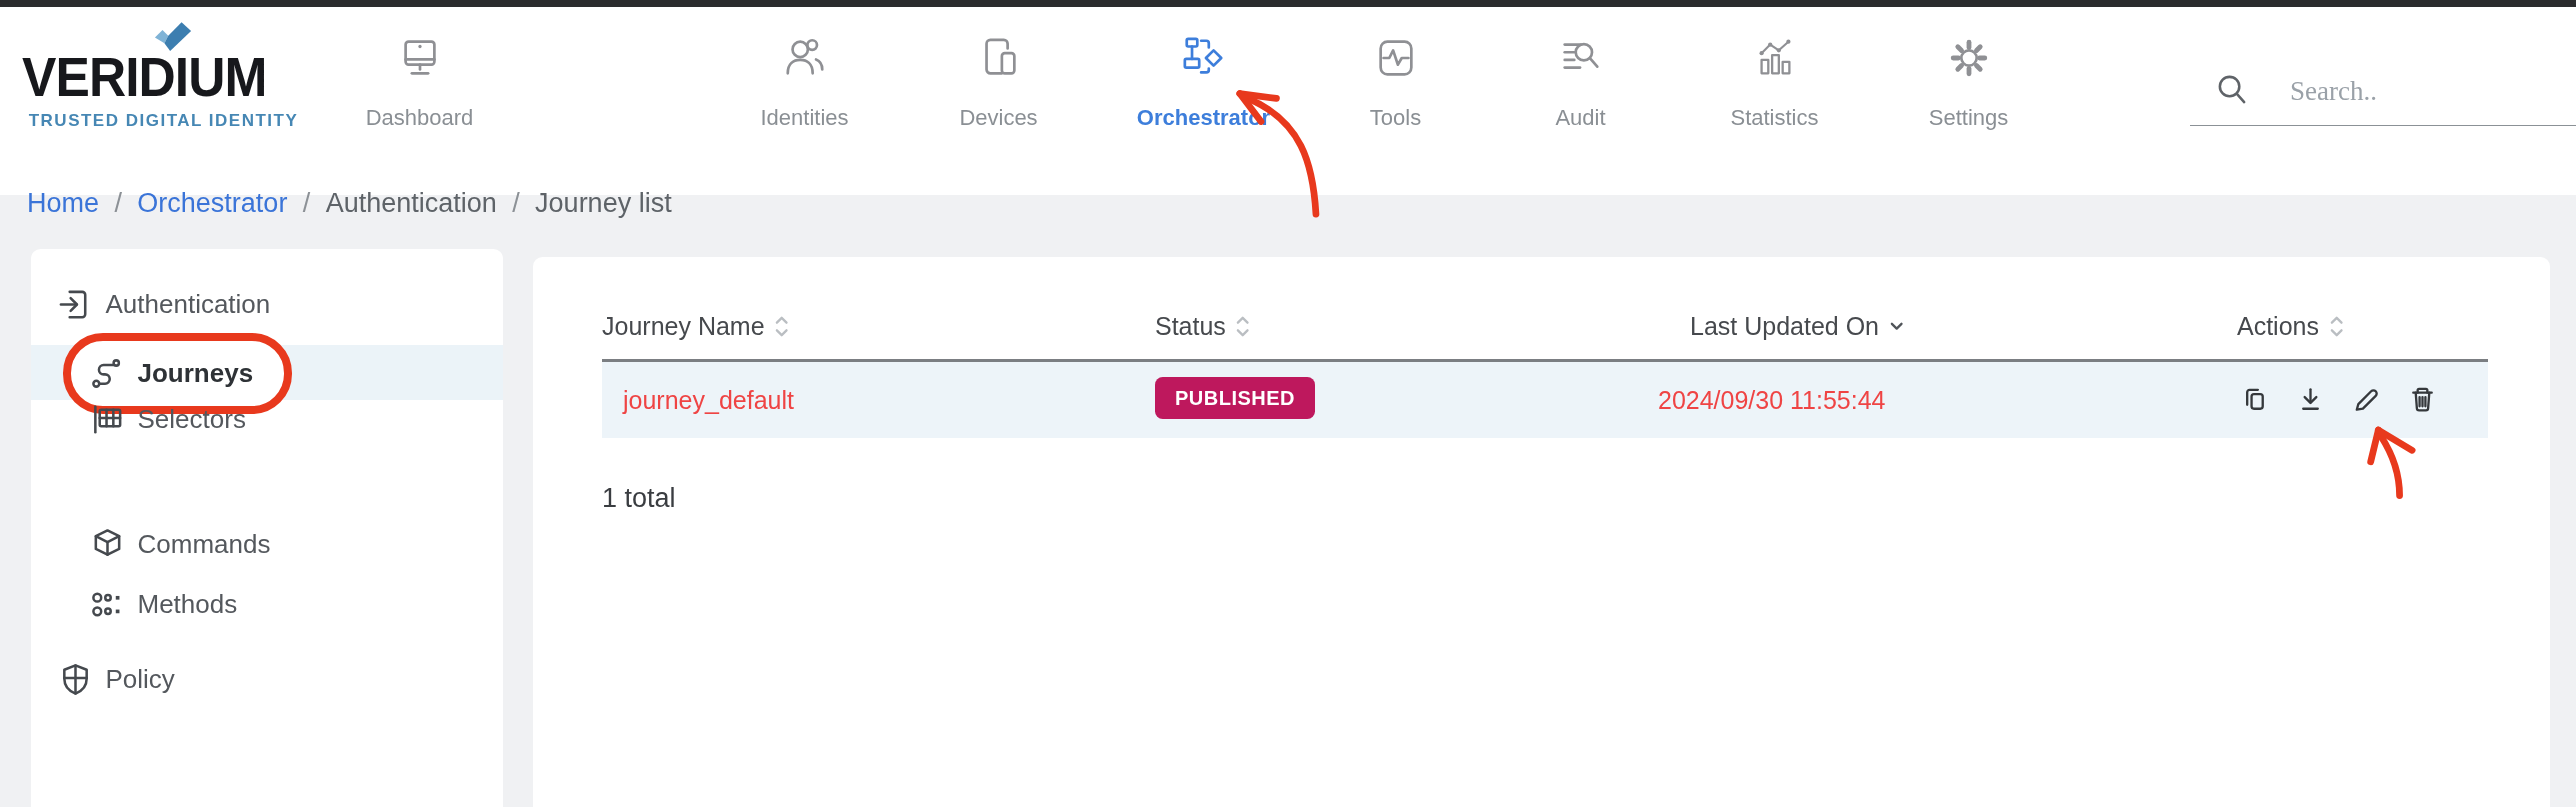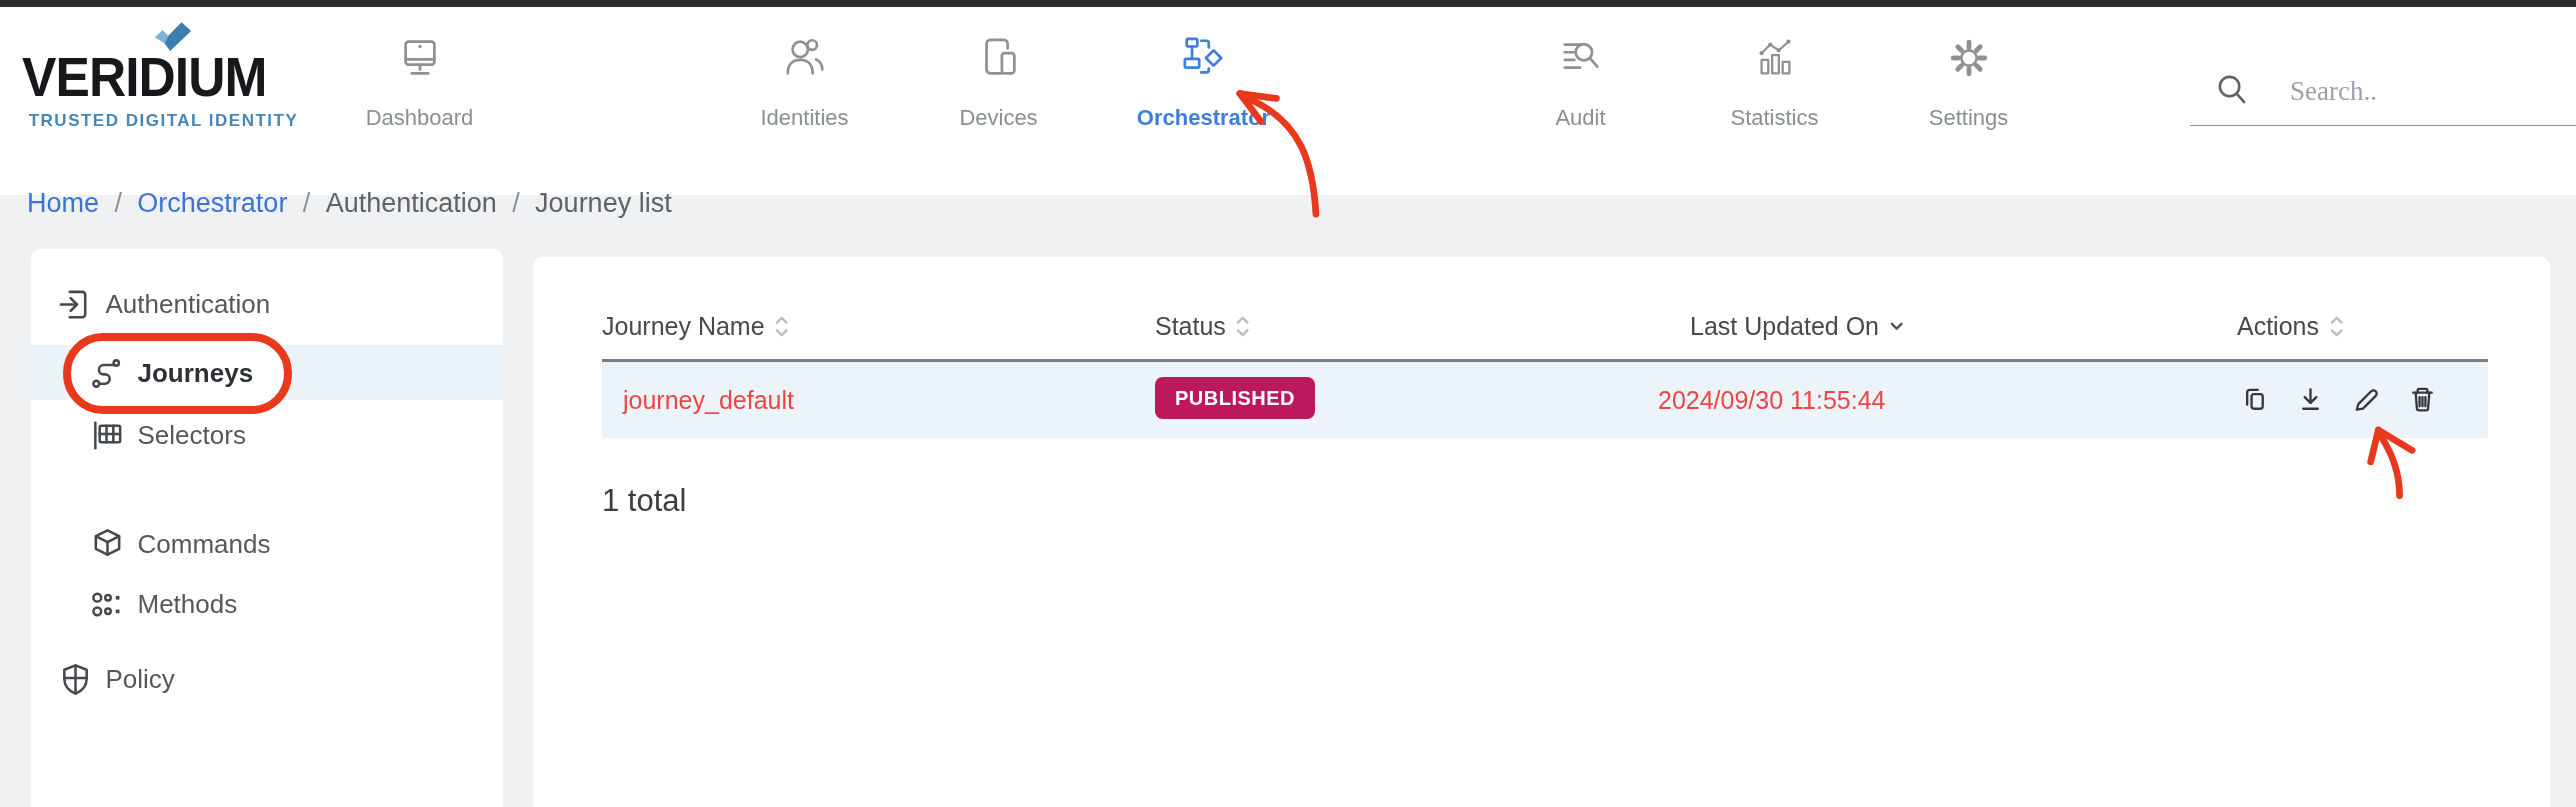--- a/index.html
+++ b/index.html
@@ -102,21 +102,21 @@
   .header-line { position: absolute; left: 69px; top: 102px; width: 1886px; height: 2.9px; background: #7b7e82; }
   .row-bg { position: absolute; left: 69px; top: 105px; width: 1886px; height: 76px; background: #edf4f9; }
   .cell-text { position: absolute; top: 129px; font-size: 25px; color: #ef4444; }
   .status-badge {
     position: absolute; left: 622px; top: 120px;
     background: #be185d; color: #ffffff; font-size: 20px; font-weight: 700;
     letter-spacing: 0.5px; padding: 9.6px 20px; border-radius: 7.7px;
   }
   .action-icon { position: absolute; top: 126px; cursor: pointer; }
   .act-stroke { stroke: #35383c; stroke-width: 2.4; fill: none; stroke-linecap: round; stroke-linejoin: round; }
-  .summary { position: absolute; left: 69px; top: 226px; font-size: 31px; color: #3a3d41; }
+  .summary { position: absolute; left: 69px; top: 226px; font-size: 27px; color: #3a3d41; }
 
   .sort-stroke { stroke: #babec2; stroke-width: 2.4; fill: none; stroke-linecap: round; stroke-linejoin: round; }
   .sort-stroke-dark { stroke: #505459; stroke-width: 2.4; fill: none; stroke-linecap: round; stroke-linejoin: round; }
 
   
   .annotations-overlay { position: absolute; left: 0; top: 0; z-index: 100; pointer-events: none; }
 </style>
 </head>
 <body>
 
@@ -176,20 +176,29 @@
         <path class="nav-stroke-blue" d="M11.5,12 V25"></path>
         <rect class="nav-stroke-blue" x="4" y="25" width="15" height="9" rx="1.5"></rect>
         <path class="nav-stroke-blue" d="M21,6 h5.5 a2.5,2.5 0 0 1 2.5,2.5 V13"></path>
         <path class="nav-stroke-blue" d="M34,16 l8,8 -8,8 -8,-8 z"></path>
         <path class="nav-stroke-blue" d="M29,35 v1.5 a2.5,2.5 0 0 1 -2.5,2.5 H21"></path>
       </svg>
     </div>
     <div class="nlabel">Orchestrator</div>
   </div>
 
+  <div class="nav-item" style="left:1304px">
+    <div class="nicon">
+      <svg width="46" height="46" viewBox="0 0 48 48">
+        <rect class="nav-stroke" x="8" y="7" width="32" height="34" rx="7"></rect>
+        <polyline class="nav-stroke" points="11,24 17,24 21,16 26,31 30,24 37,24"></polyline>
+      </svg>
+    </div>
+    <div class="nlabel">Tools</div>
+  </div>
 
   <div class="nav-item" style="left:1489px">
     <div class="nicon">
       <svg width="46" height="46" viewBox="0 0 48 48">
         <path class="nav-stroke" d="M7,10 h17"></path>
         <path class="nav-stroke" d="M7,18 h10"></path>
         <path class="nav-stroke" d="M7,26 h10"></path>
         <path class="nav-stroke" d="M7,34 h16"></path>
         <circle class="nav-stroke" cx="27" cy="18" r="8.5"></circle>
         <path class="nav-stroke" d="M33.5,24.5 L41,33"></path>
@@ -268,21 +277,21 @@
 
   <div class="side-row lvl1 selected" style="top:105px">
     <svg width="35" height="35" viewBox="0 0 36 36">
       <circle class="side-stroke" cx="6.5" cy="28.5" r="3"></circle>
       <path class="side-stroke" d="M9.5,28.5 h6 a4.8,4.8 0 0 0 0,-9.6 h-1.5 a4.8,4.8 0 0 1 0,-9.6 h10"></path>
       <circle class="side-stroke" cx="27" cy="7.2" r="2.7"></circle>
     </svg>
     <span>Journeys</span>
   </div>
 
-  <div class="side-row lvl1" style="top:167px">
+  <div class="side-row lvl1" style="top:151px">
     <svg width="35" height="35" viewBox="0 0 36 36">
       <path class="side-stroke" d="M5.5,5 V31"></path>
       <rect class="side-stroke" x="10" y="8" width="21" height="17" rx="1.5"></rect>
       <path class="side-stroke" d="M10,16.5 H31"></path>
       <path class="side-stroke" d="M17,8 V25"></path>
       <path class="side-stroke" d="M24,8 V25"></path>
     </svg>
     <span>Selectors</span>
   </div>
 

